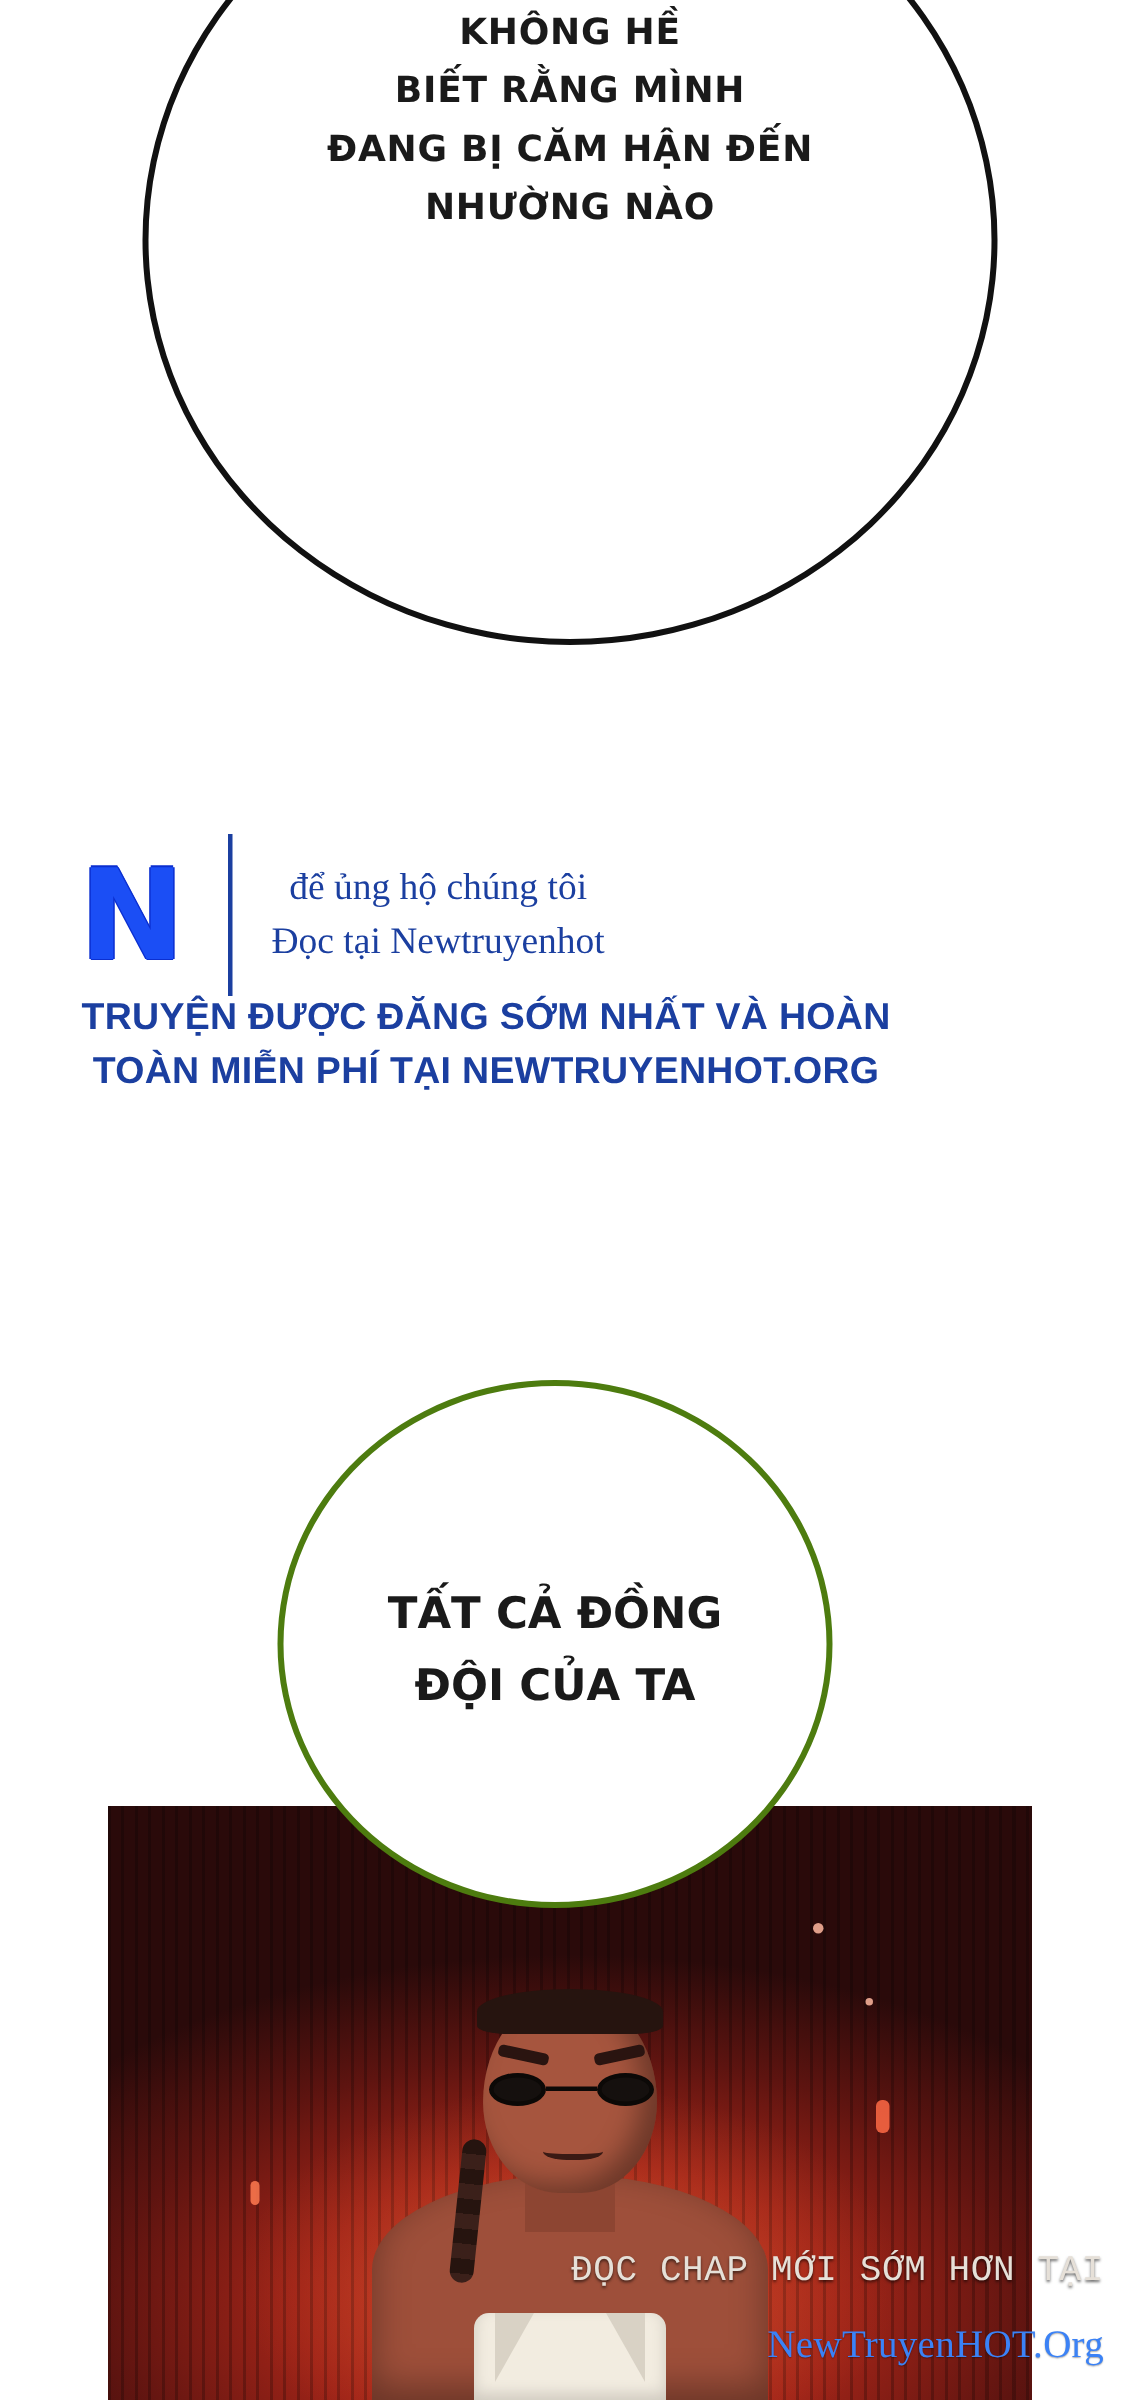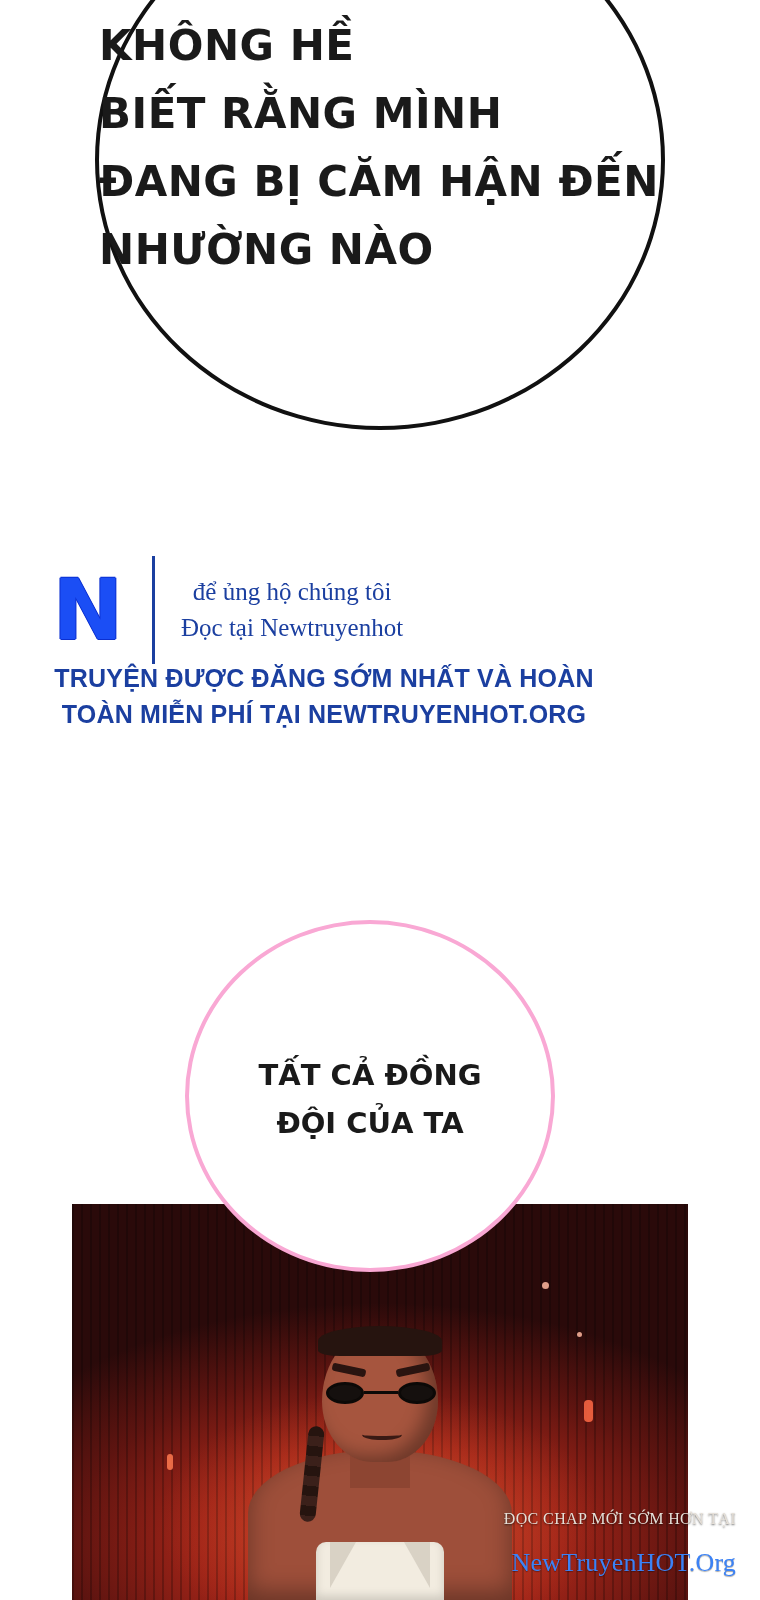--- a/index.html
+++ b/index.html
@@ -23,25 +23,25 @@
     top: -110px;
     width: 570px;
     height: 540px;
     border: 4px solid #111111;
     border-radius: 50%;
     background: #ffffff;
   }
   .bubble-top-text {
     position: absolute;
     left: 0;
-    top: 118px;
+    top: 108px;
     width: 100%;
-    text-align: left;
+    text-align: center;
     font-family: "DejaVu Sans", sans-serif;
-    font-size: 42px;
+    font-size: 24px;
     font-weight: 700;
     line-height: 1.62;
     color: #1a1a1a;
     letter-spacing: 0.5px;
     white-space: pre-line;
   }
 
   
   .promo {
     position: absolute;
@@ -105,21 +105,21 @@
     letter-spacing: 0.2px;
   }
 
   
   .bubble-mid {
     position: absolute;
     left: 185px;
     top: 920px;
     width: 370px;
     height: 352px;
-    border: 4px solid #f9a8d4;
+    border: 4px solid #4d7c0f;
     border-radius: 50%;
     background: #ffffff;
     z-index: 4;
   }
   .bubble-mid-text {
     position: absolute;
     left: 0;
     top: 128px;
     width: 100%;
     text-align: center;
@@ -304,22 +304,22 @@
 
   
   .wm-bottom {
     position: absolute;
     right: 24px;
     bottom: 22px;
     text-align: right;
     z-index: 6;
   }
   .wm-top-line {
-    font-family: Liberation Serif, serif;
-    font-size: 16px;
+    font-family: Liberation Mono, monospace;
+    font-size: 24px;
     color: #e6e0d8;
     letter-spacing: 0.4px;
     text-shadow: 0 1px 2px rgba(0,0,0,0.6);
   }
   .wm-main-line {
     font-family: "Liberation Serif", serif;
     font-size: 26px;
     color: #3b82f6;
     letter-spacing: 0.2px;
     margin-top: 20px;

